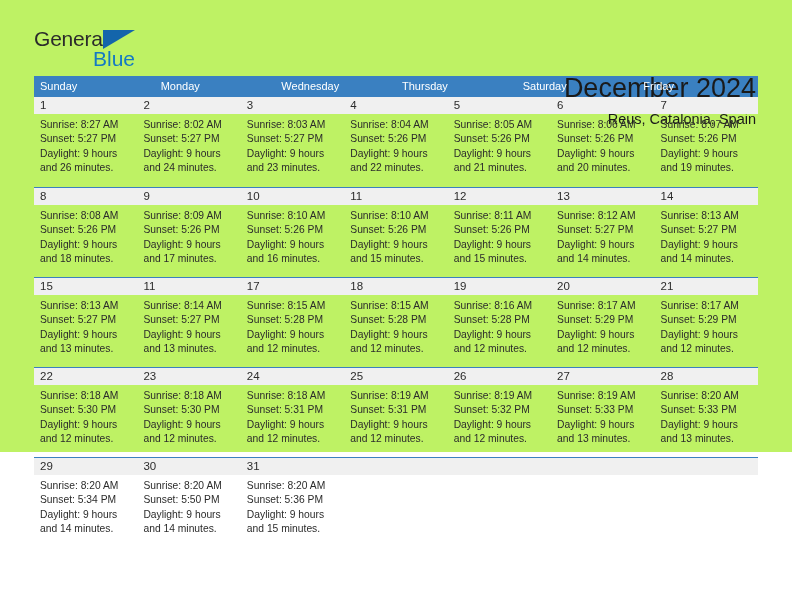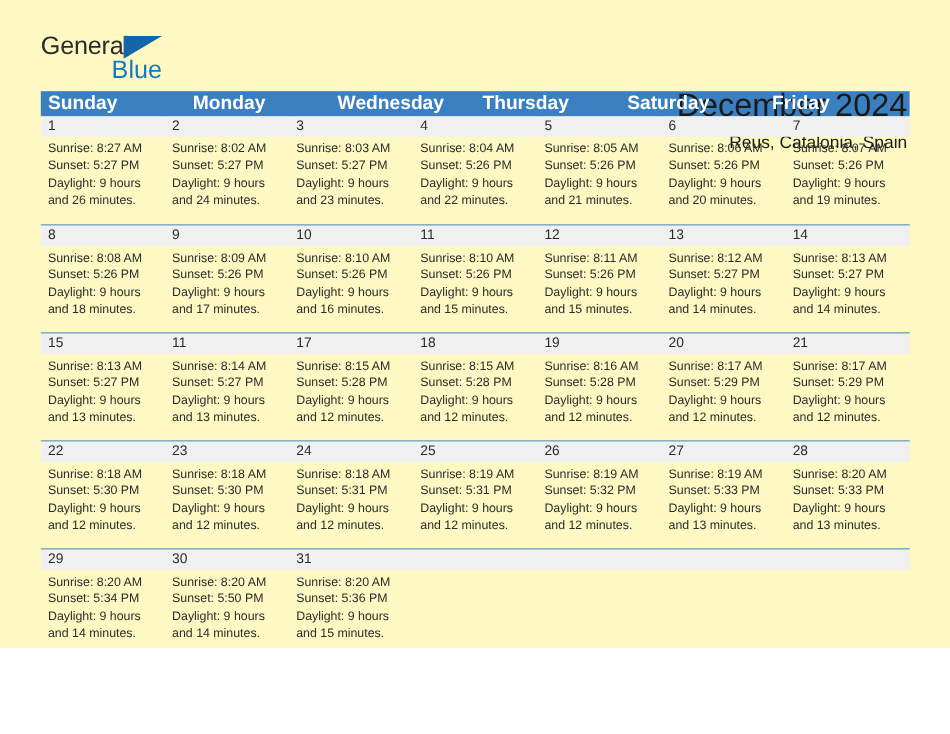--- a/index.html
+++ b/index.html
@@ -6,23 +6,23 @@
   html, body {
     margin: 0;
     padding: 0;
     width: 792px;
     height: 612px;
     background: #ffffff;
     font-family: "Liberation Sans", sans-serif;
   }
   #page {
     width: 792px;
-    height: 540px;
+    height: 452px;
     position: relative;
-    background: #fef9c3;
+    background: #bef264;
     padding: 0;
   }
 
   
   .header {
     display: flex;
     align-items: flex-start;
     justify-content: space-between;
     padding: 28px 34px 0 34px;
     height: 76px;
@@ -83,26 +83,25 @@
     width: 724px;
   }
   .weekday-row {
     display: flex;
     background: #3a80c1;
     height: 21px;
   }
   .weekday {
     flex: 1 1 0;
     color: #ffffff;
-    font-size: 16px;
+    font-size: 11px;
     line-height: 21px;
     padding-left: 6px;
     overflow: hidden;
     white-space: nowrap;
-    font-weight: bold;
   }
 
   .week-row {
     display: flex;
     border-top: 1px solid #3a80c1;
     margin-top: 9px;
     height: 81px;
   }
   .week-row.first { margin-top: 0; border-top: none; }
 

